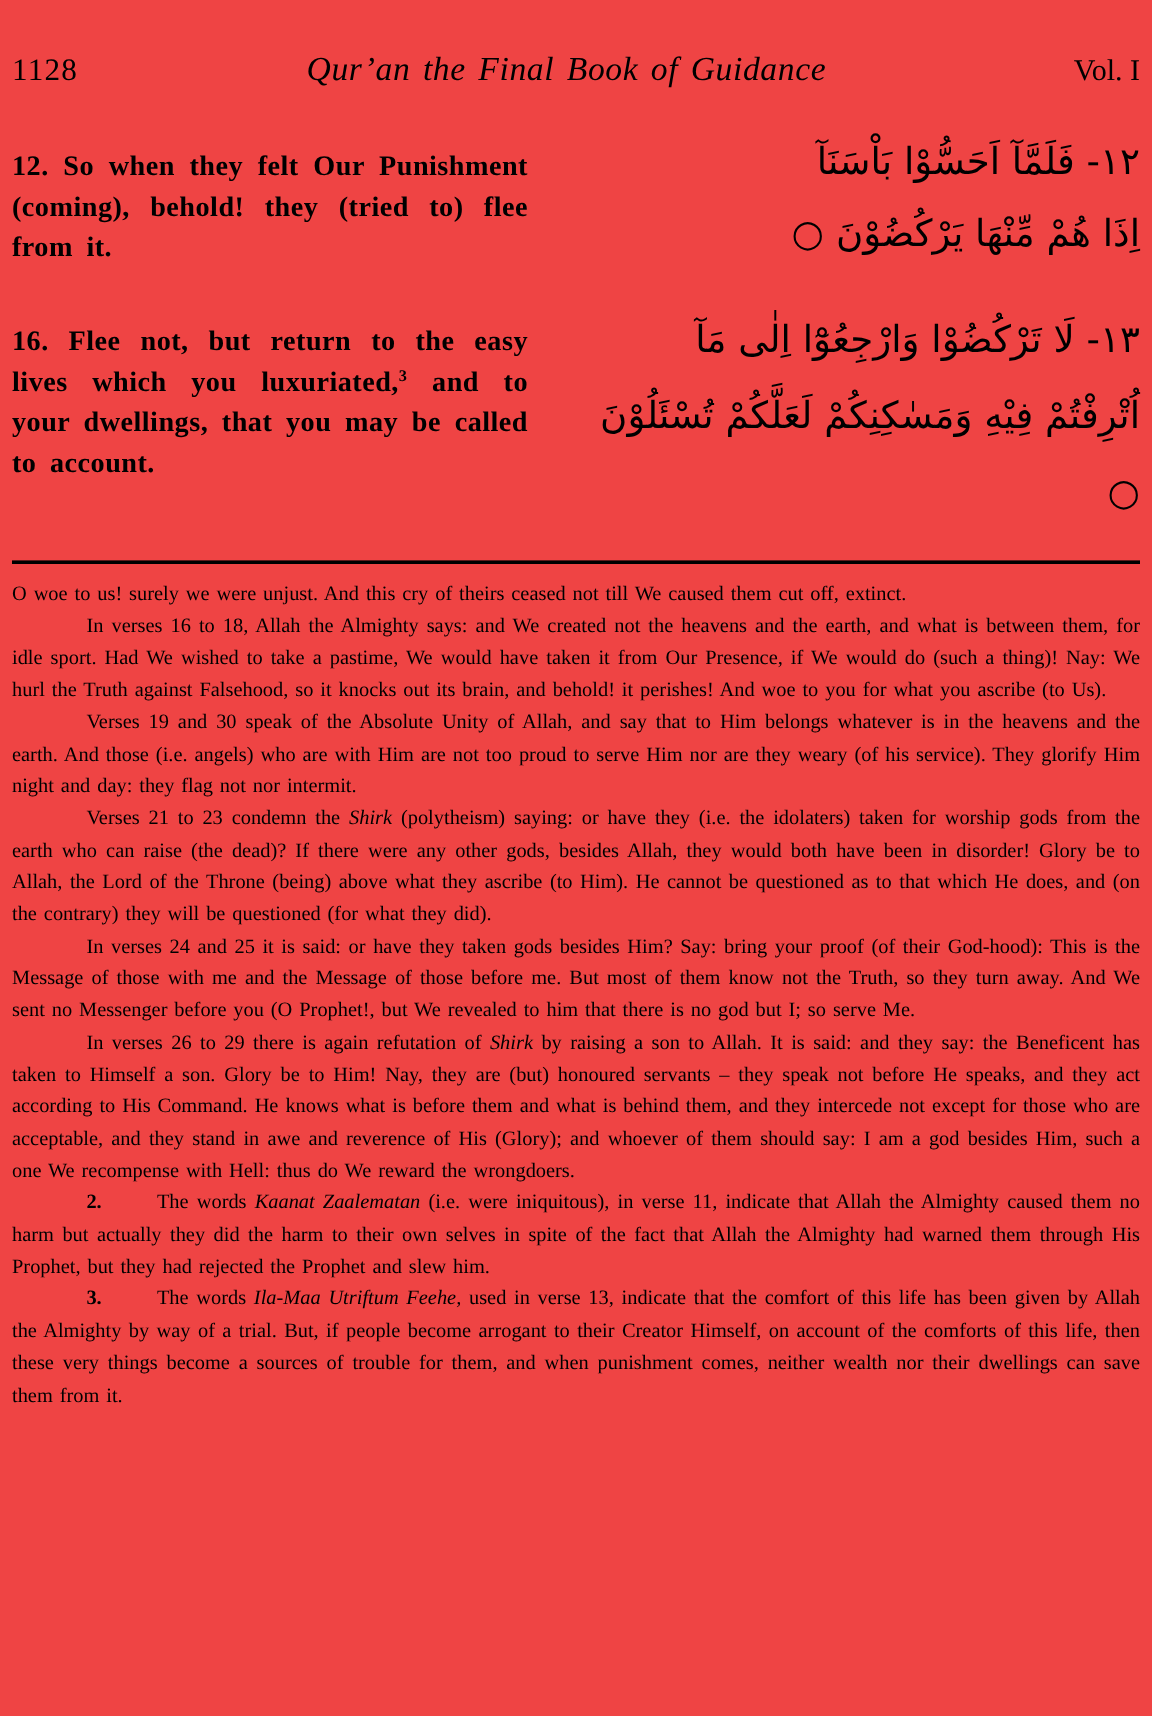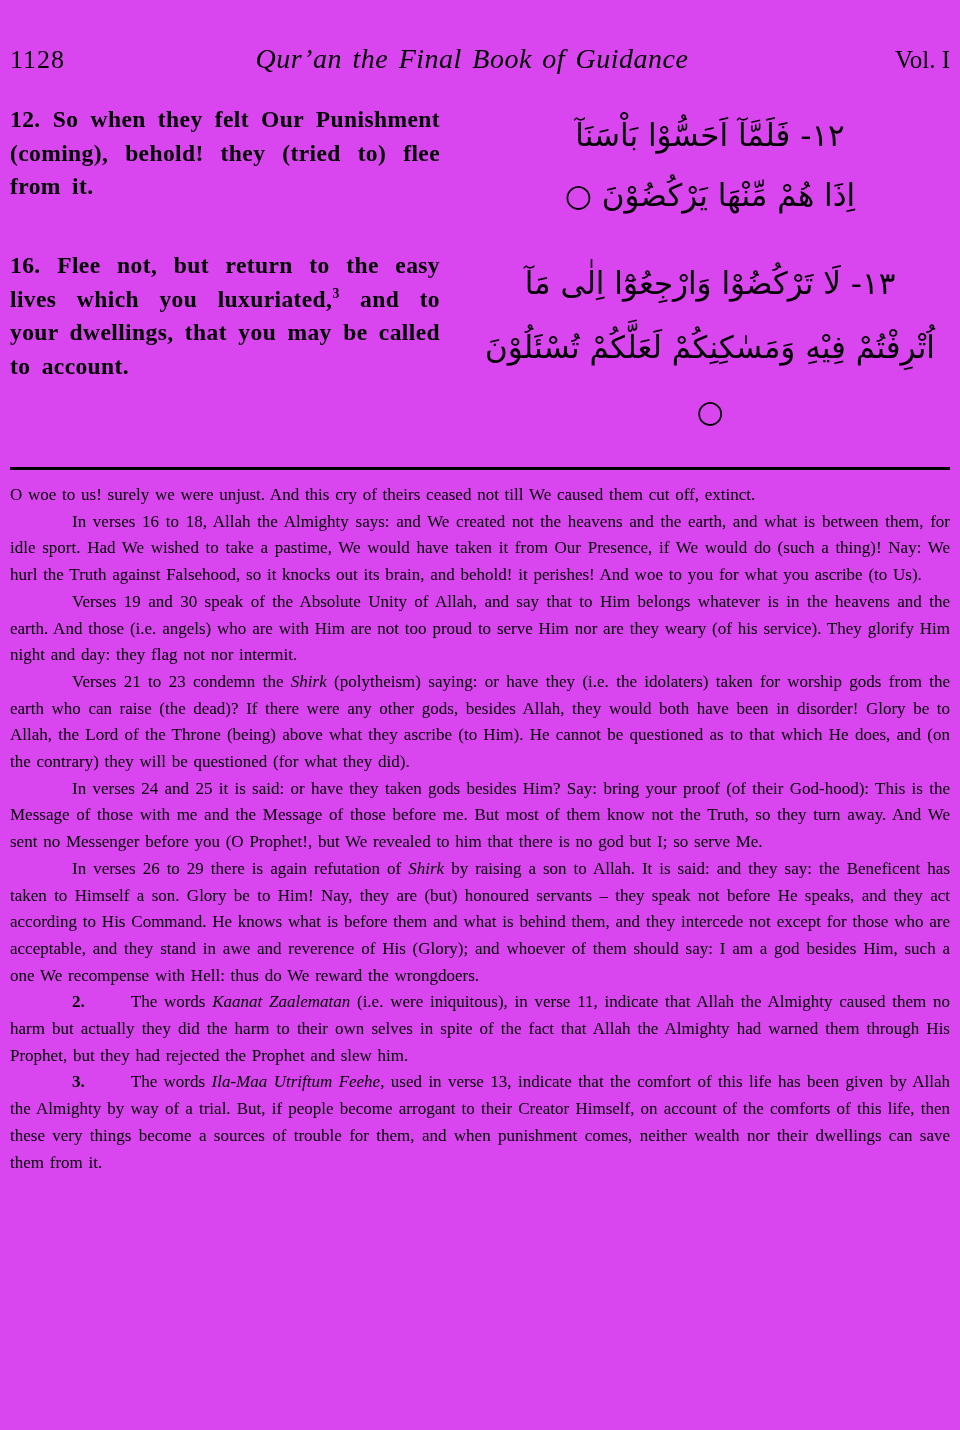--- a/index.html
+++ b/index.html
@@ -7,21 +7,21 @@
   body {
     width: 960px;
     color: #000;
     font-family: "Liberation Serif", serif;
     -webkit-font-smoothing: antialiased;
   }
   .page {
     width: 960px;
     min-height: 1430px;
     padding: 6px 10px 12px 10px;
-    background: #d946ef;
+    background: #ef4444;
   }
 
   
   .page-header {
     display: flex;
     justify-content: space-between;
     align-items: baseline;
     font-size: 26px;
     margin-bottom: 28px;
   }
@@ -42,26 +42,27 @@
     margin-bottom: 24px;
   }
   .translation {
     width: 430px;
     font-weight: bold;
     font-size: 23.5px;
     line-height: 33.5px;
     text-align: justify;
     letter-spacing: 0.4px;
     word-spacing: 5px;
+    margin-top: 20px;
   }
   .translation sup { font-size: 0.58em; line-height: 0; }
   .arabic {
     width: 480px;
     direction: rtl;
-    text-align: center;
+    text-align: right;
     font-family: "DejaVu Sans", sans-serif;
     font-size: 31px;
     line-height: 60px;
     padding-top: 2px;
   }
   .verse-row.v13 .arabic { align-self: center; line-height: 64px; }
 
   
   hr.separator {
     border: none;

